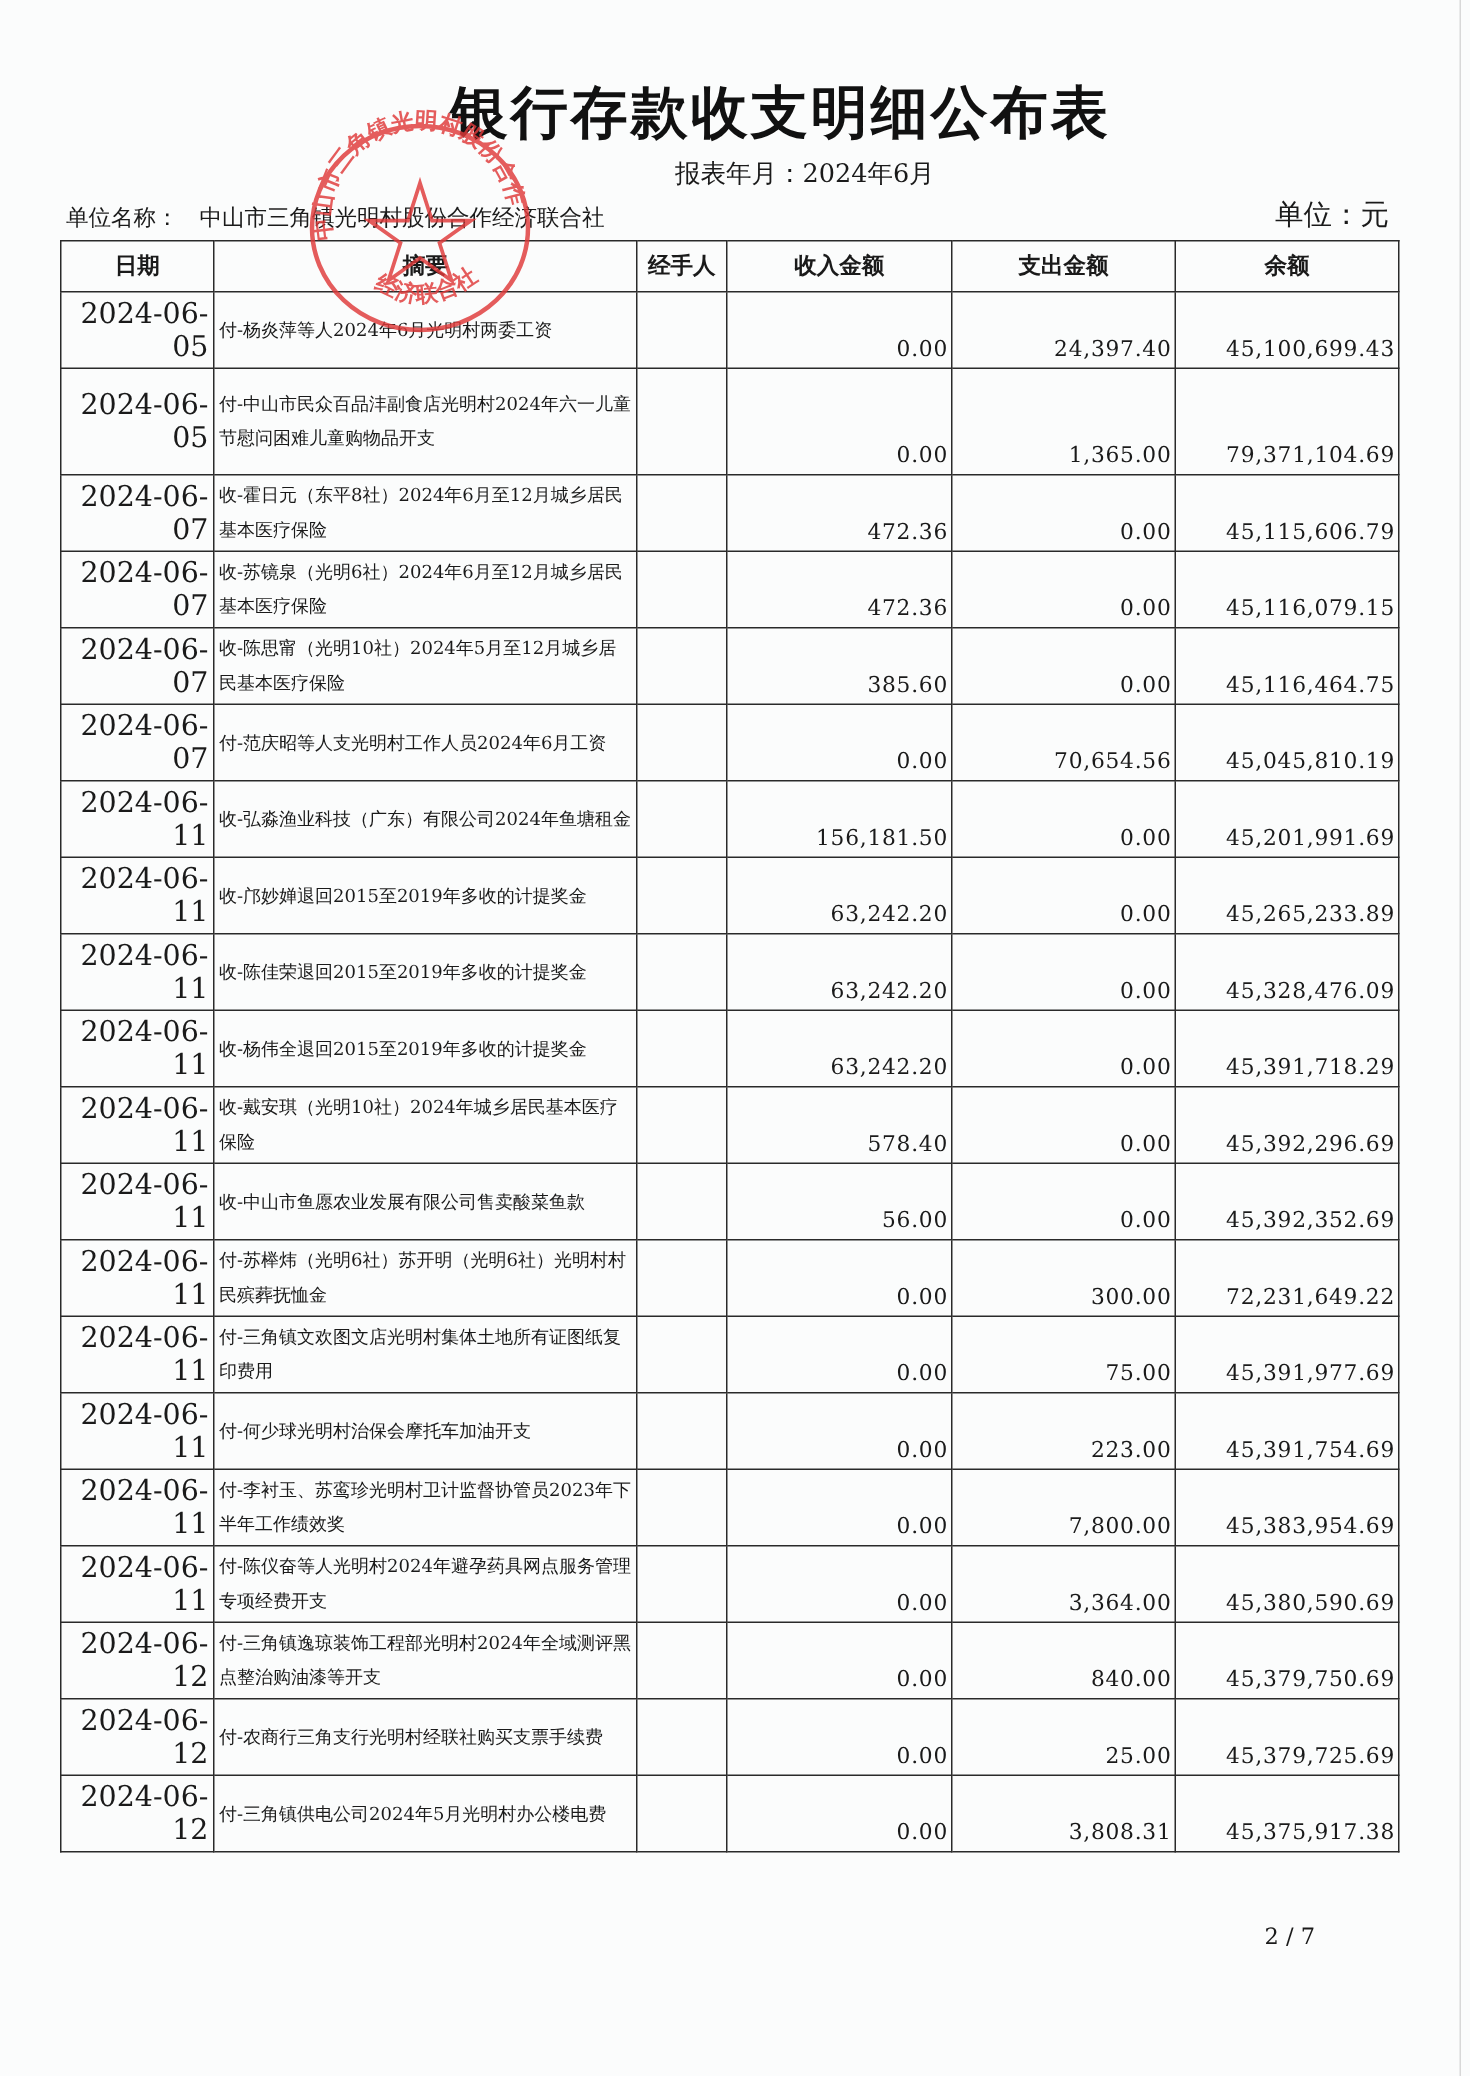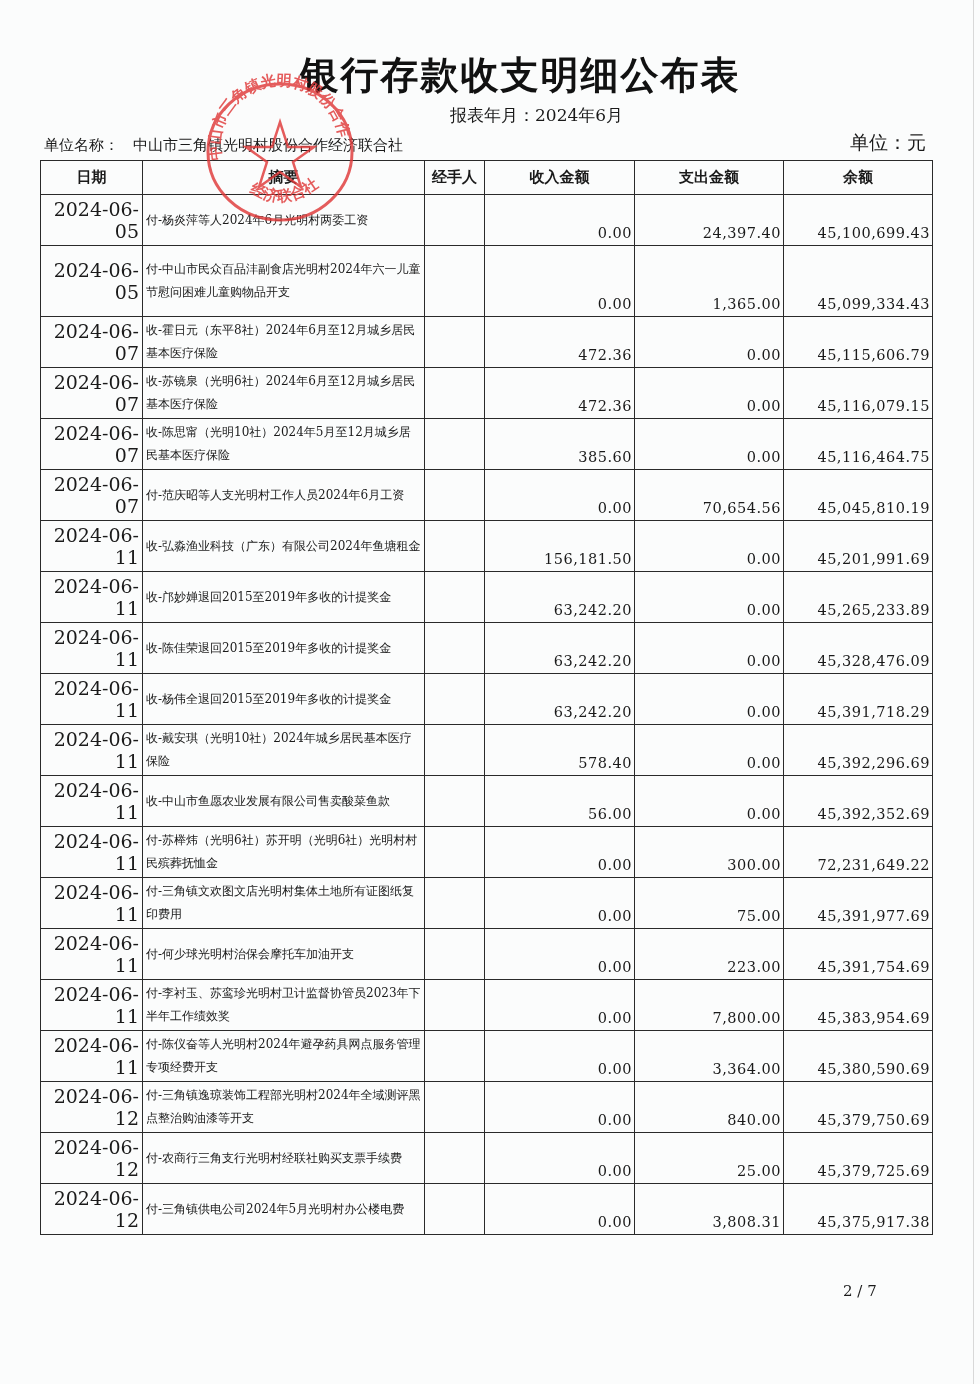--- a/index.html
+++ b/index.html
@@ -126,21 +126,21 @@
         <td class="num">0.00</td>
         <td class="num">24,397.40</td>
         <td class="num">45,100,699.43</td>
       </tr>
       <tr class="h3">
         <td class="date">2024-06-05</td>
         <td class="summary">付-中山市民众百品沣副食店光明村2024年六一儿童节慰问困难儿童购物品开支</td>
         <td></td>
         <td class="num">0.00</td>
         <td class="num">1,365.00</td>
-        <td class="num">45,099,334.43</td>
+        <td class="num">79,371,104.69</td>
       </tr>
       <tr class="h2">
         <td class="date">2024-06-07</td>
         <td class="summary">收-霍日元（东平8社）2024年6月至12月城乡居民基本医疗保险</td>
         <td></td>
         <td class="num">472.36</td>
         <td class="num">0.00</td>
         <td class="num">45,115,606.79</td>
       </tr>
       <tr class="h2">

